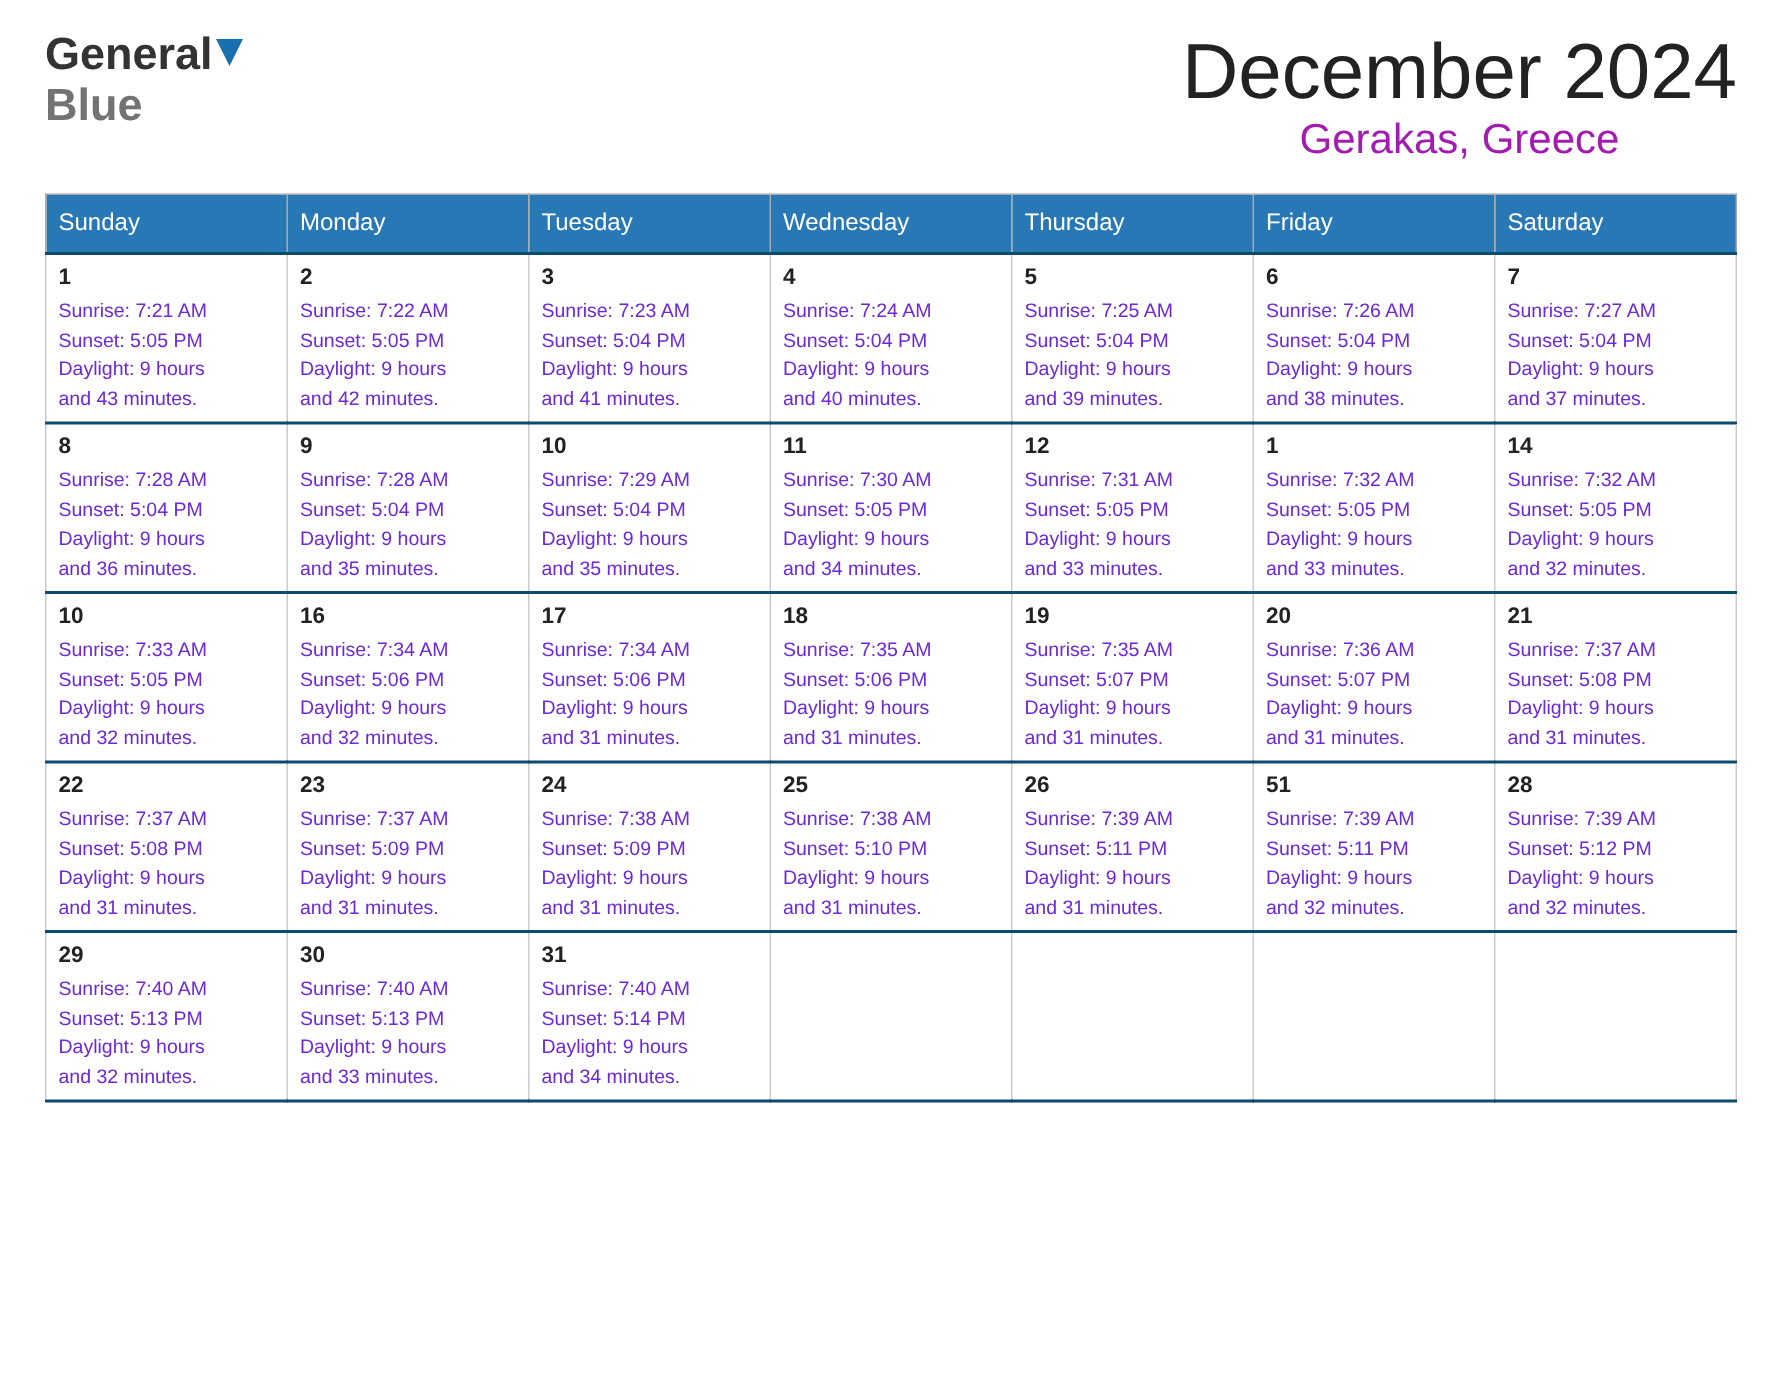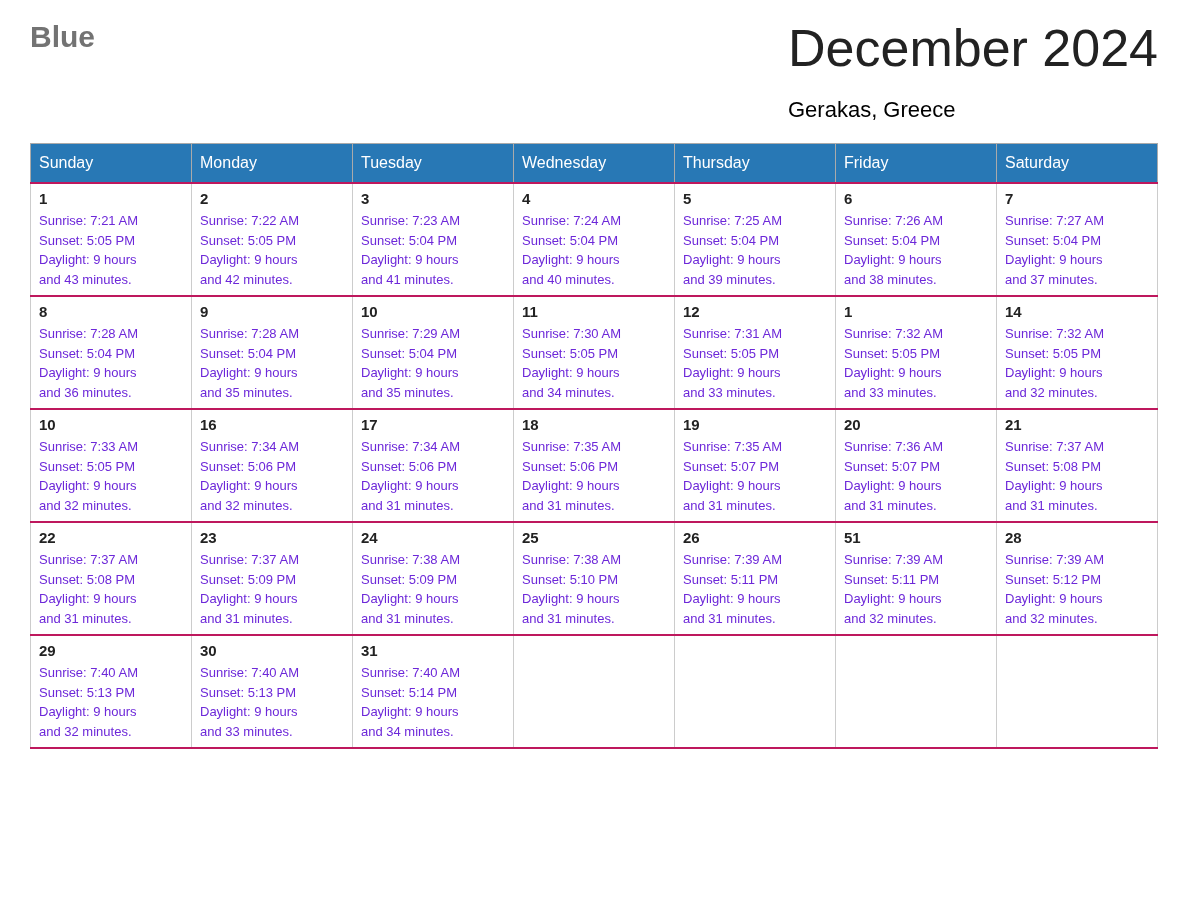--- a/index.html
+++ b/index.html
@@ -15,32 +15,32 @@
       justify-content: space-between;
       align-items: flex-start;
       margin-bottom: 20px;
     }
     .logo {
       display: flex;
       flex-direction: column;
       align-items: flex-start;
     }
     .title-area {
-      text-align: left;
+      text-align: center;
     }
     .month-title {
       font-size: 52px;
       font-weight: normal;
       color: #222;
       line-height: 1.1;
     }
     .location {
-      font-size: 22px;
-      color: #000000;
-      margin-top: 20px;
+      font-size: 28px;
+      color: #a21caf;
+      margin-top: 0;
     }
     .calendar {
       width: 100%;
       border-collapse: collapse;
       border: 1px solid #aaa;
     }
     .calendar th {
       background: #2878b5;
       color: #fff;
       font-size: 16px;
@@ -52,40 +52,48 @@
     .calendar td {
       vertical-align: top;
       padding: 6px 8px;
       border: 1px solid #ccc;
       font-size: 13px;
       color: #333;
       width: 14.28%;
       min-height: 110px;
     }
     .calendar tr {
-      border-bottom: 2px solid #be185d;
+      border-bottom: 2px solid #0c4a6e;
     }
     .day-num {
       font-size: 15px;
       font-weight: bold;
       display: block;
       margin-bottom: 4px;
       color: #222;
     }
     .day-info {
       font-size: 13px;
       line-height: 1.5;
       color: #6d28d9;
     }
   </style>
 </head>
 <body>
 
 <div class="header">
   <div class="logo">
+    <div style="display:flex; align-items:center; gap:0;">
+      <span style="font-size:30px; font-weight:bold; color:#333;">General</span>
+      <span style="display:inline-block; margin-left:2px; margin-bottom:0;">
+        <svg width="18" height="18" viewBox="0 0 18 18">
+            <polygon points="0,0 18,0 9,18" fill="#1a6faf"></polygon>
+          </svg>
+      </span>
+    </div>
     <div>
       <span style="font-size:30px; font-weight:bold; color:#737373;">Blue</span>
     </div>
   </div>
   <div class="title-area">
     <div class="month-title">December 2024</div>
     <div class="location">Gerakas, Greece</div>
   </div>
 </div>
 

